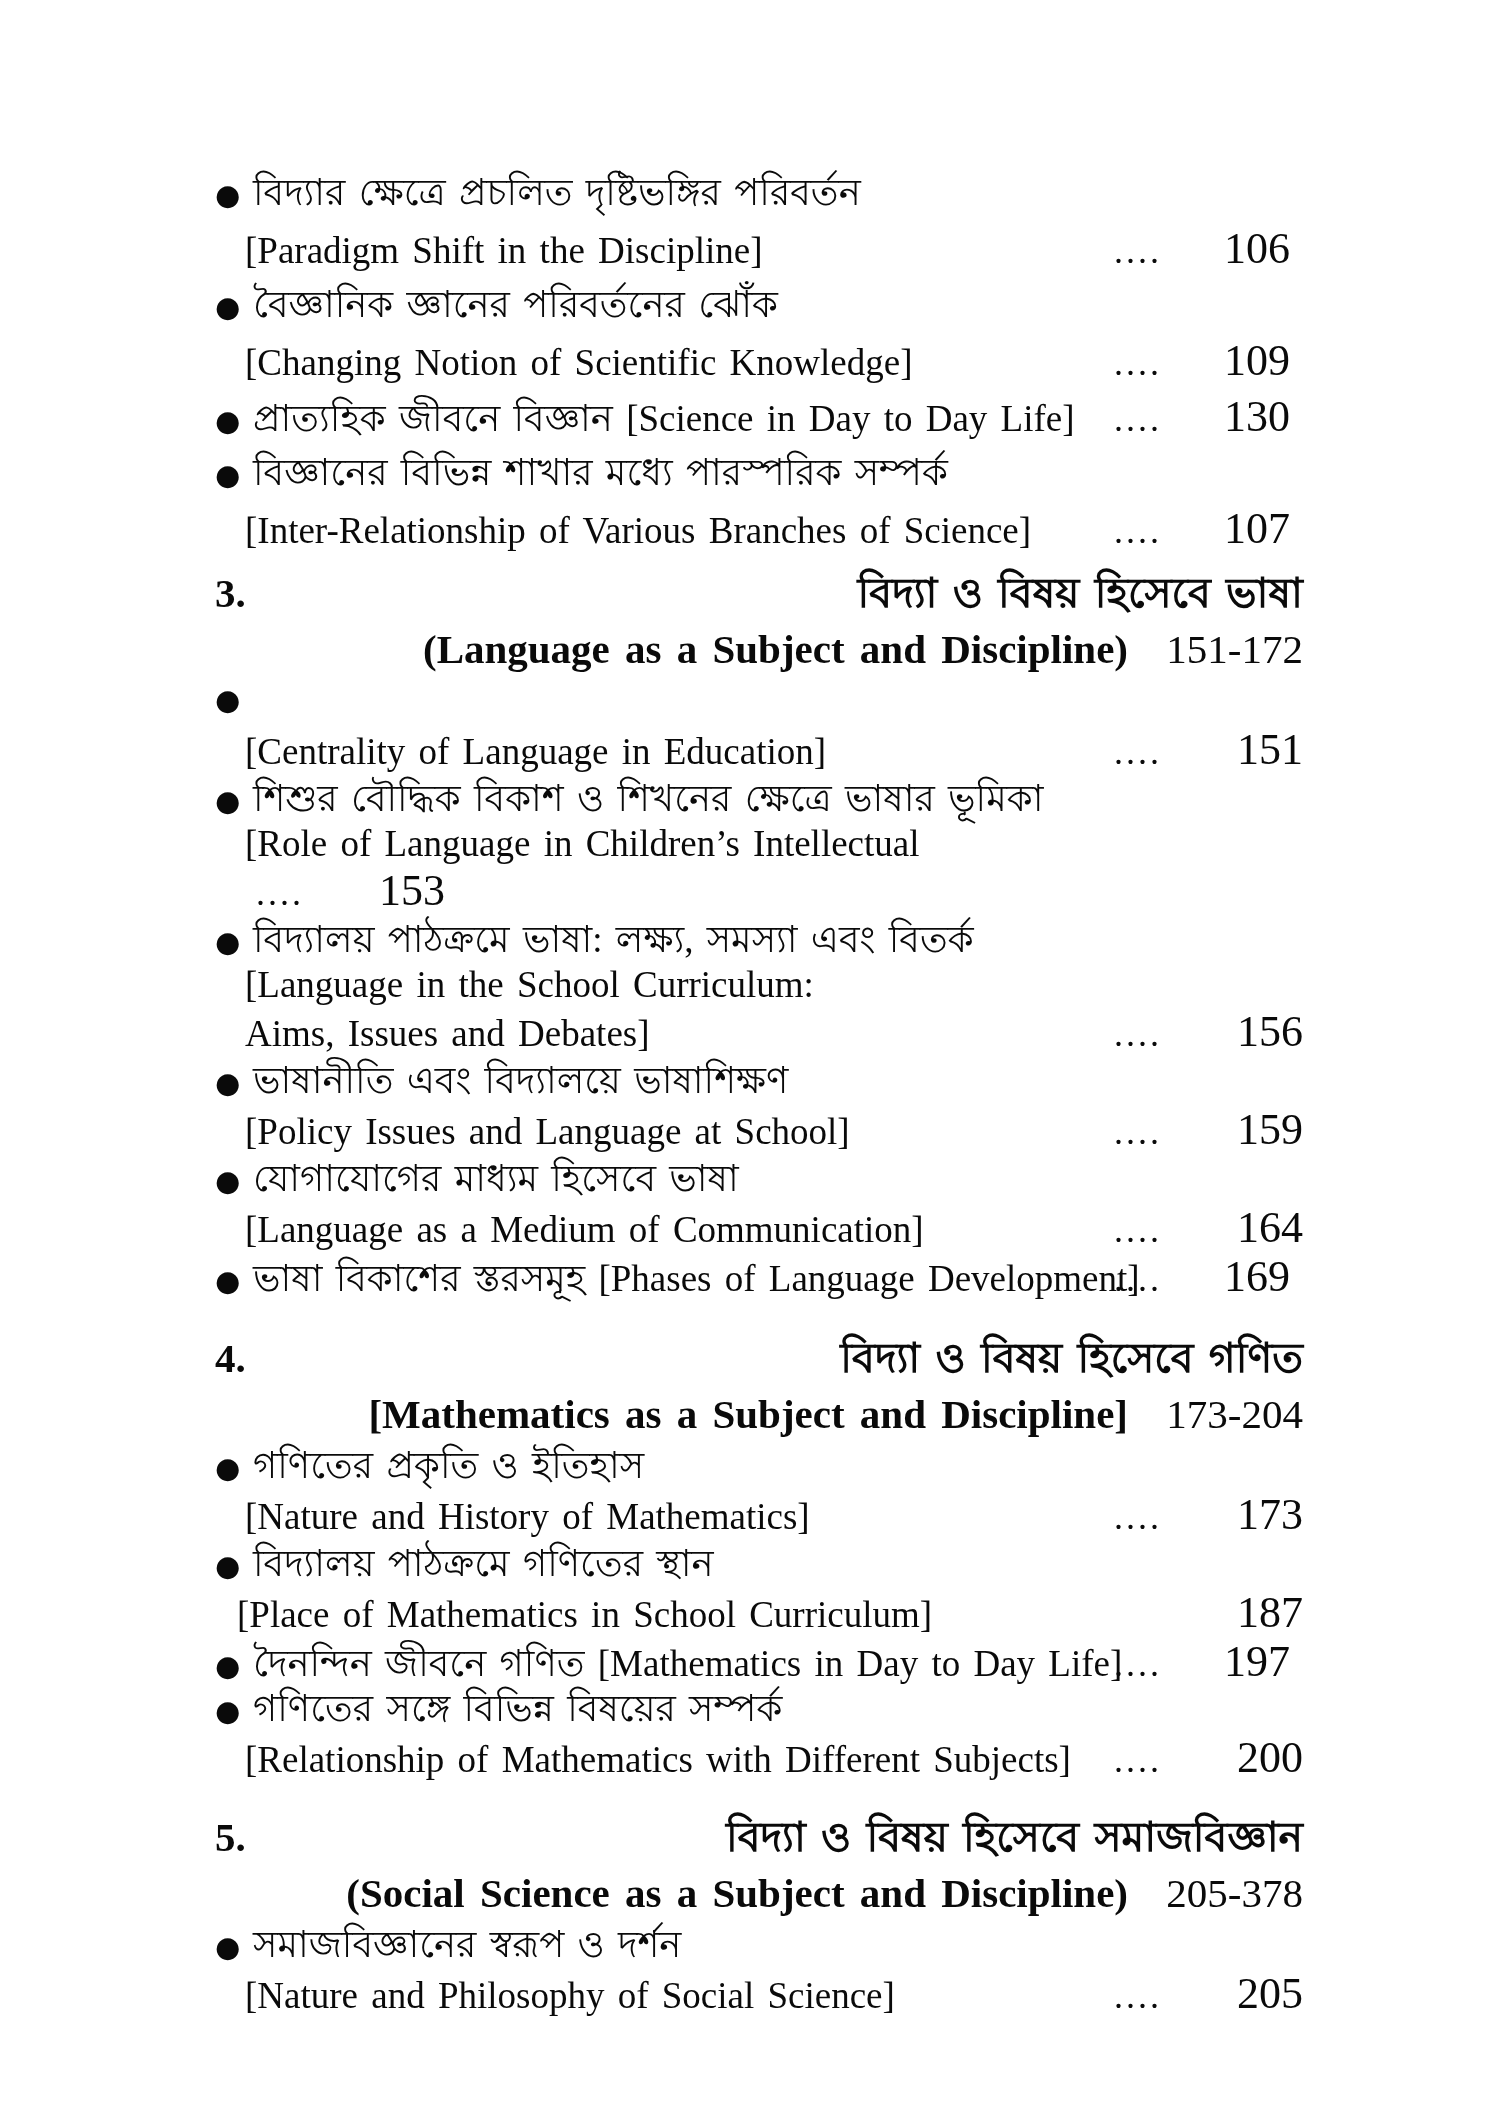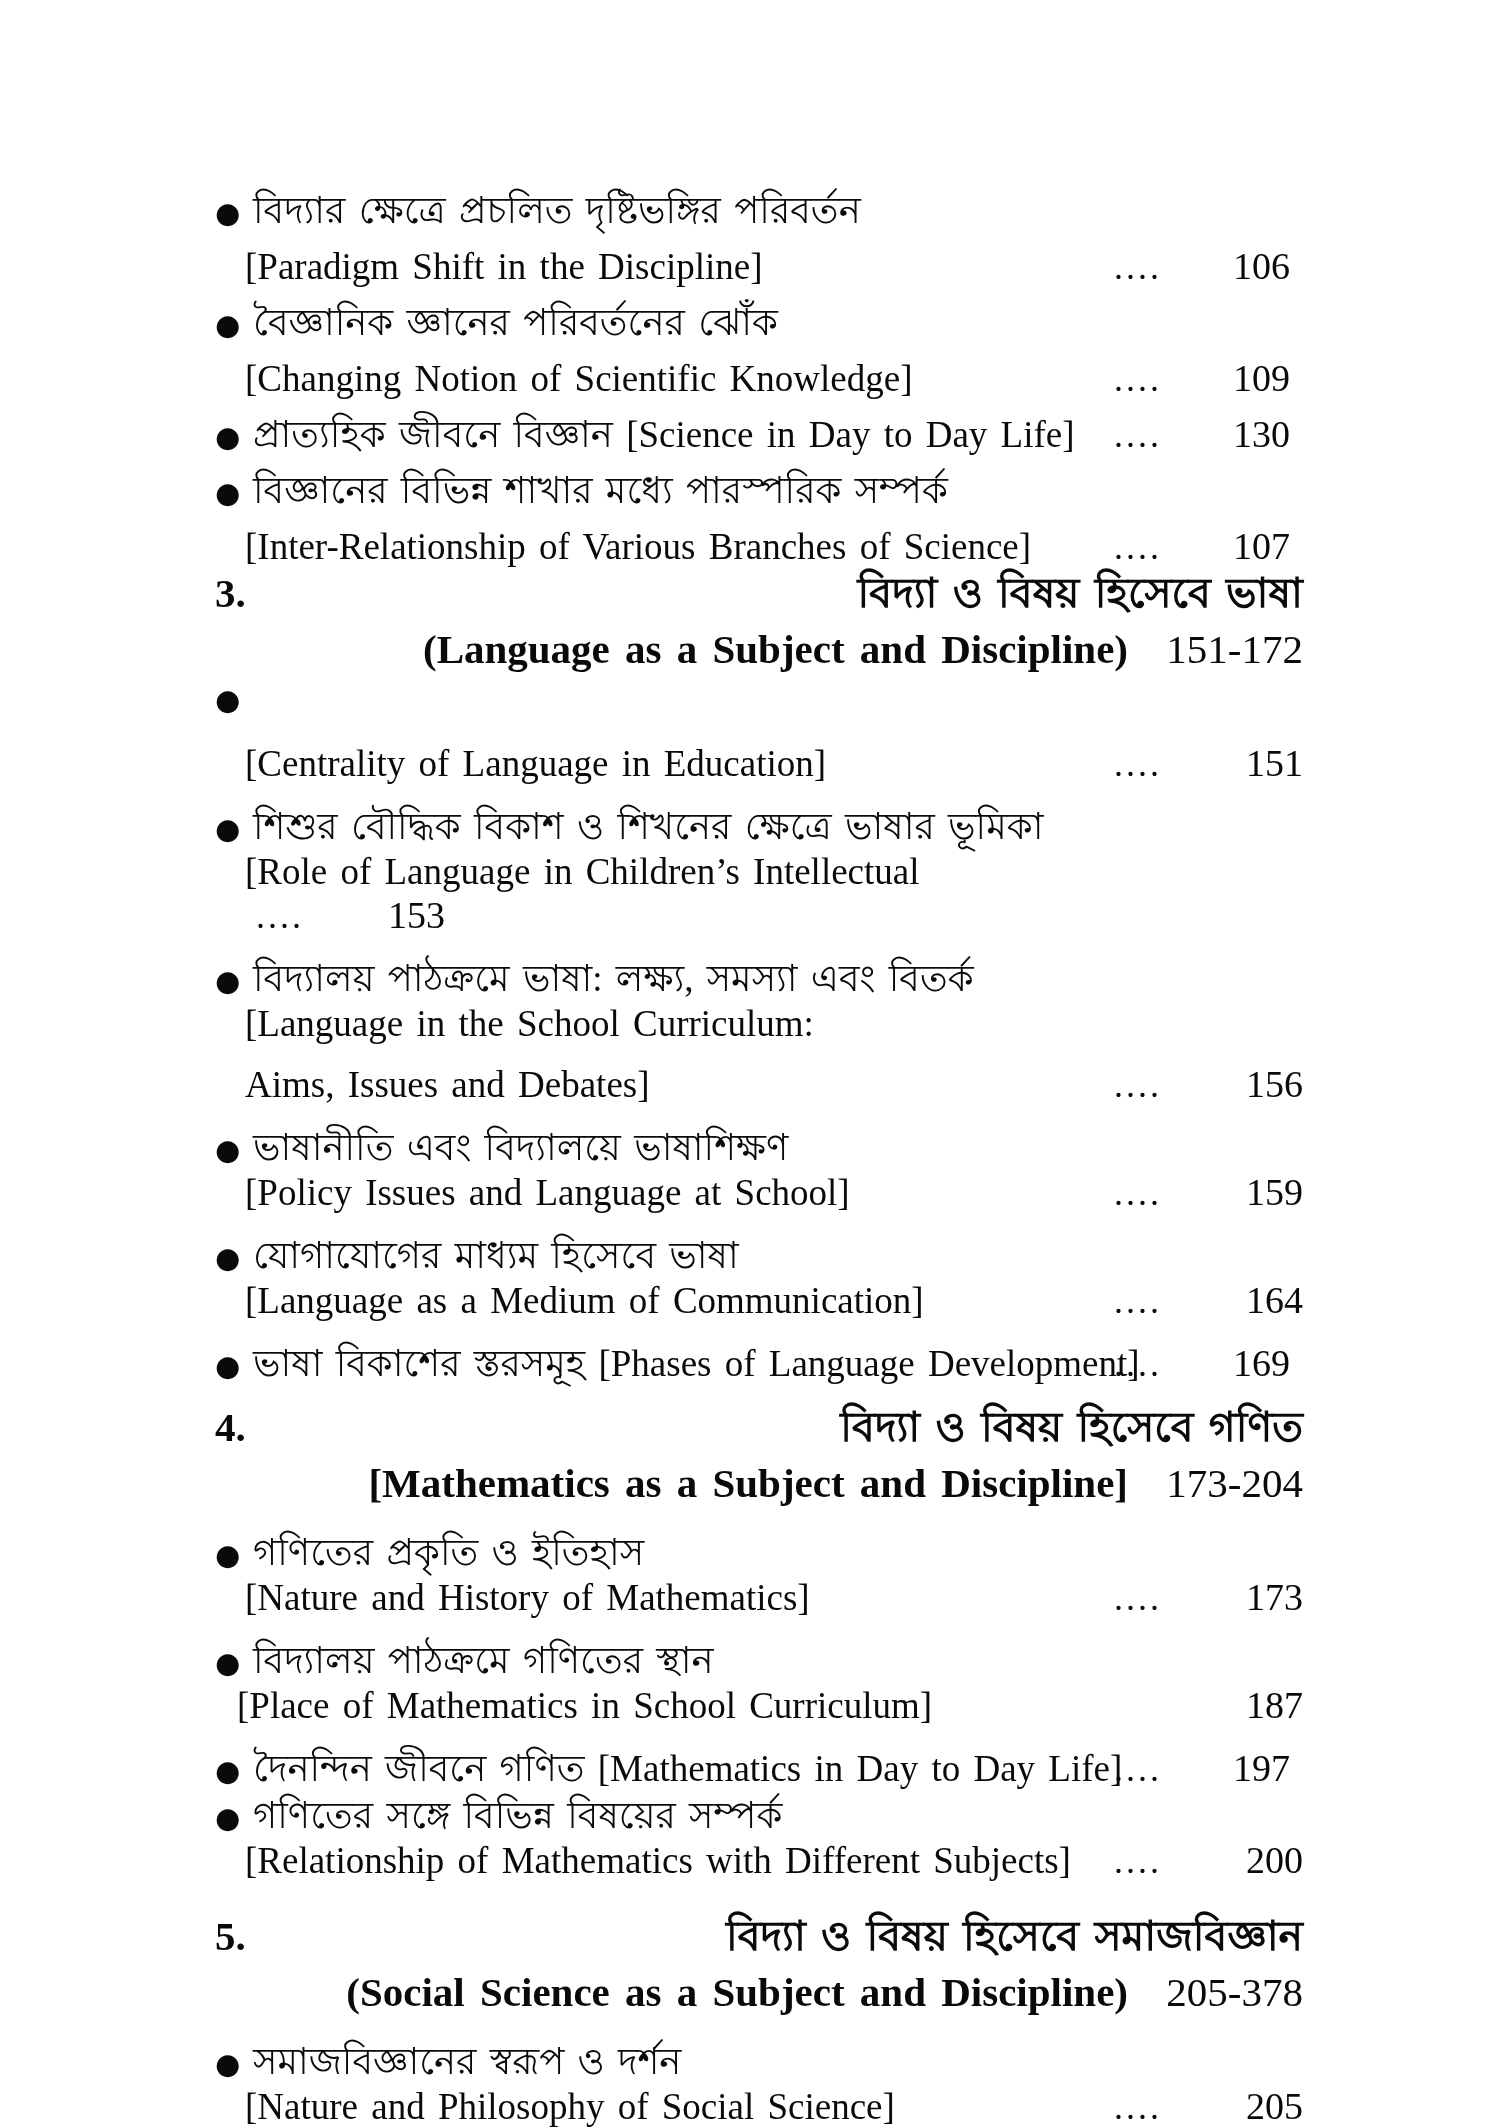--- a/index.html
+++ b/index.html
@@ -25,32 +25,31 @@
     font-family: "DejaVu Sans", sans-serif;
     font-size: 29px;
   }
 
   .text {
     flex: 1 1 auto;
     min-width: 0;
     font-size: 37px;
     word-spacing: 4px;
     overflow: visible;
-    margin-top: 18px;
   }
   .dots {
     flex: 0 0 70px; width: 70px;
     text-align: center;
     font-size: 36px;
     letter-spacing: 3px;
   }
   .page-num {
     flex: 0 0 130px; width: 130px;
     text-align: right;
-    font-size: 38px;
+    font-size: 44px;
   }
   .row-item .page-num, .block-loose .page-num { padding-right: 13px; }
 
   
   .section { margin-top: 8px; }
   .section:nth-of-type(2) { margin-top: 30px; }
   .section:nth-of-type(3) { margin-top: 26px; }
   .num {
     flex: 0 0 48px; width: 48px;
     font-weight: bold; font-size: 41px;

